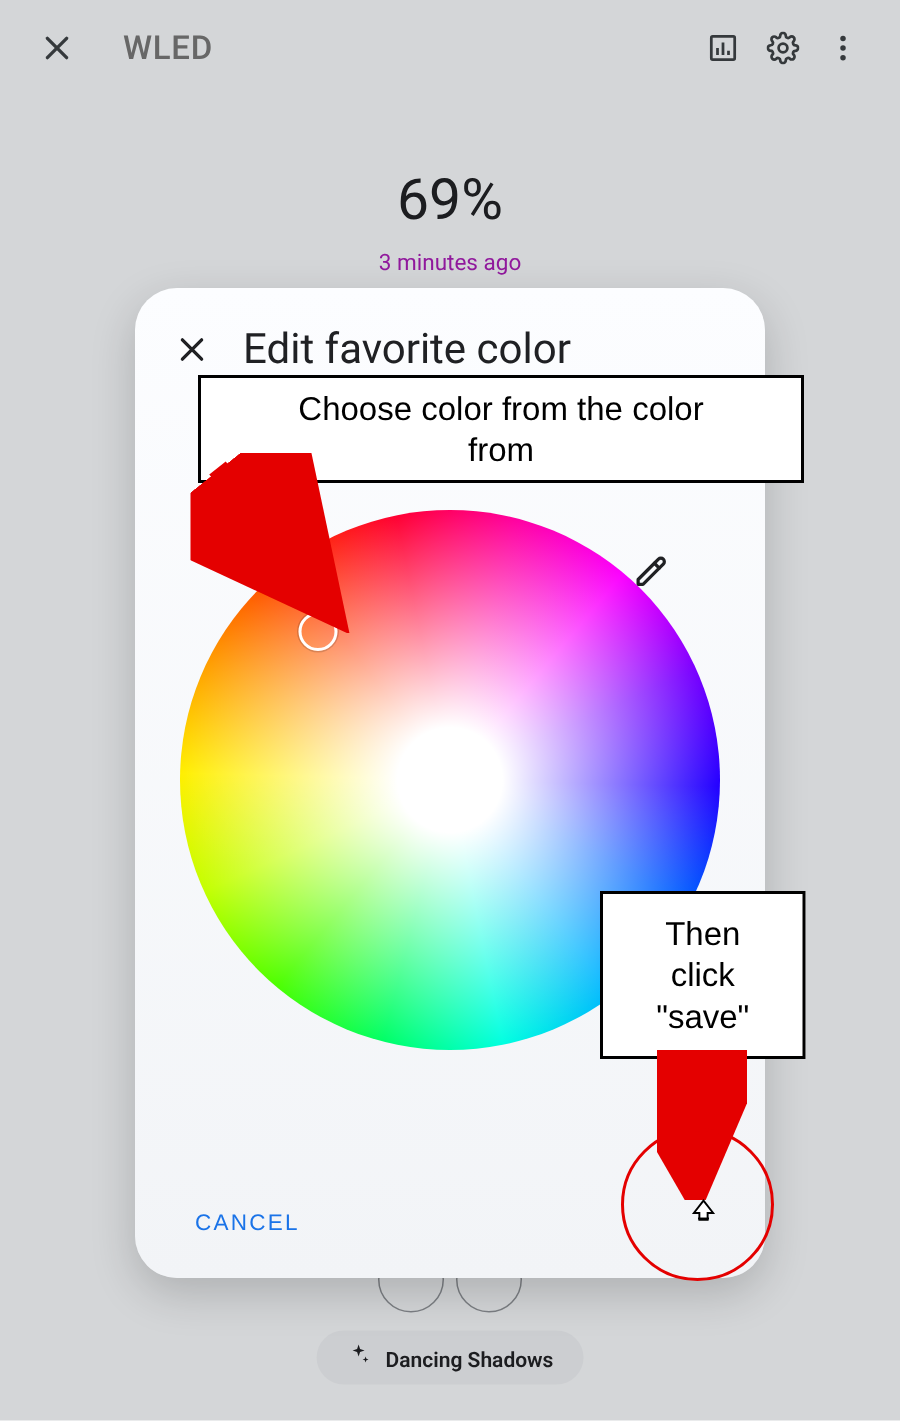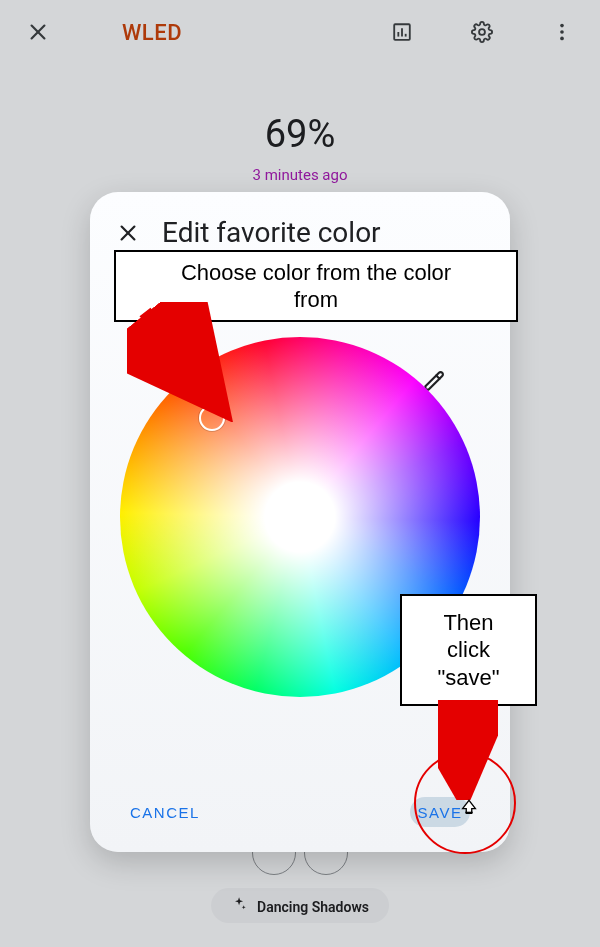--- a/index.html
+++ b/index.html
@@ -11,21 +11,21 @@
     position: absolute; inset: 0;
     background: #eceff1;
     filter: blur(0.3px);
   }
   .overlay-dim {
     position: absolute; inset: 0;
     background: rgba(0,0,0,0.10);
   }
   .top-bar {
     height: 64px; display: flex; align-items: center; padding: 0 18px;
-    color: #c2410c; font-size: 22px; font-weight: 500; gap: 40px;
+    color: #737373; font-size: 22px; font-weight: 500;
   }
   .top-bar .title { margin-left: 24px; letter-spacing: 0.5px; }
   .top-bar .spacer { flex: 1; }
   .icon-btn { width: 40px; height: 40px; display: flex; align-items: center; justify-content: center; cursor: pointer; color: #3c4043; }
   .icon-btn svg { width: 22px; height: 22px; }
   .bg-center { text-align: center; margin-top: 48px; color: #202124; }
   .bg-percent { font-size: 38px; font-weight: 400; }
   .bg-time { font-size: 15px; color: #a21caf; margin-top: 10px; }
   .bg-chip {
     position: absolute; left: 50%; transform: translateX(-50%);
@@ -93,21 +93,21 @@
 
   
   .annot-box {
     position: absolute; background: #fff; border: 2px solid #000;
     font-size: 22px; text-align: center;
     display: flex; flex-direction: column; align-items: center; justify-content: center;
     font-family: Arial, sans-serif;
     line-height: 1.25;
     padding: 4px 8px;
   }
-  .annot1 { left: 114px; top: 250px; width: 404px; height: 72px; }
+  .annot1 { left: 132px; top: 250px; width: 404px; height: 72px; }
   .annot2 { left: 400px; top: 594px; width: 137px; height: 112px; }
   .red-circle {
     position: absolute; border: 2.5px solid #e40000; border-radius: 50%;
     left: 414px; top: 752px; width: 102px; height: 102px;
     pointer-events: none;
   }
   .arrow { position: absolute; pointer-events: none; }
   .cursor {
     position: absolute; left: 458px; top: 794px; pointer-events:none;
   }
@@ -186,24 +186,20 @@
           <path d="M15 6 5 16v3h3L18 9"></path>
         </svg>
     </div>
     <div class="color-wheel">
       <div class="picker-ring"></div>
     </div>
   </div>
 
   <div class="modal-actions">
     <button class="txt-btn">CANCEL</button>
-    <div class="save-btn-wrap">
-      <div class="save-bubble"></div>
-      <button class="txt-btn" style="position:relative">SAVE</button>
-    </div>
   </div>
 </div>
 
 <div class="annot-box annot1">
   <span>Choose color from the color</span>
   <span>from</span>
 </div>
 <div class="annot-box annot2">
   <span>Then</span>
   <span>click</span>

